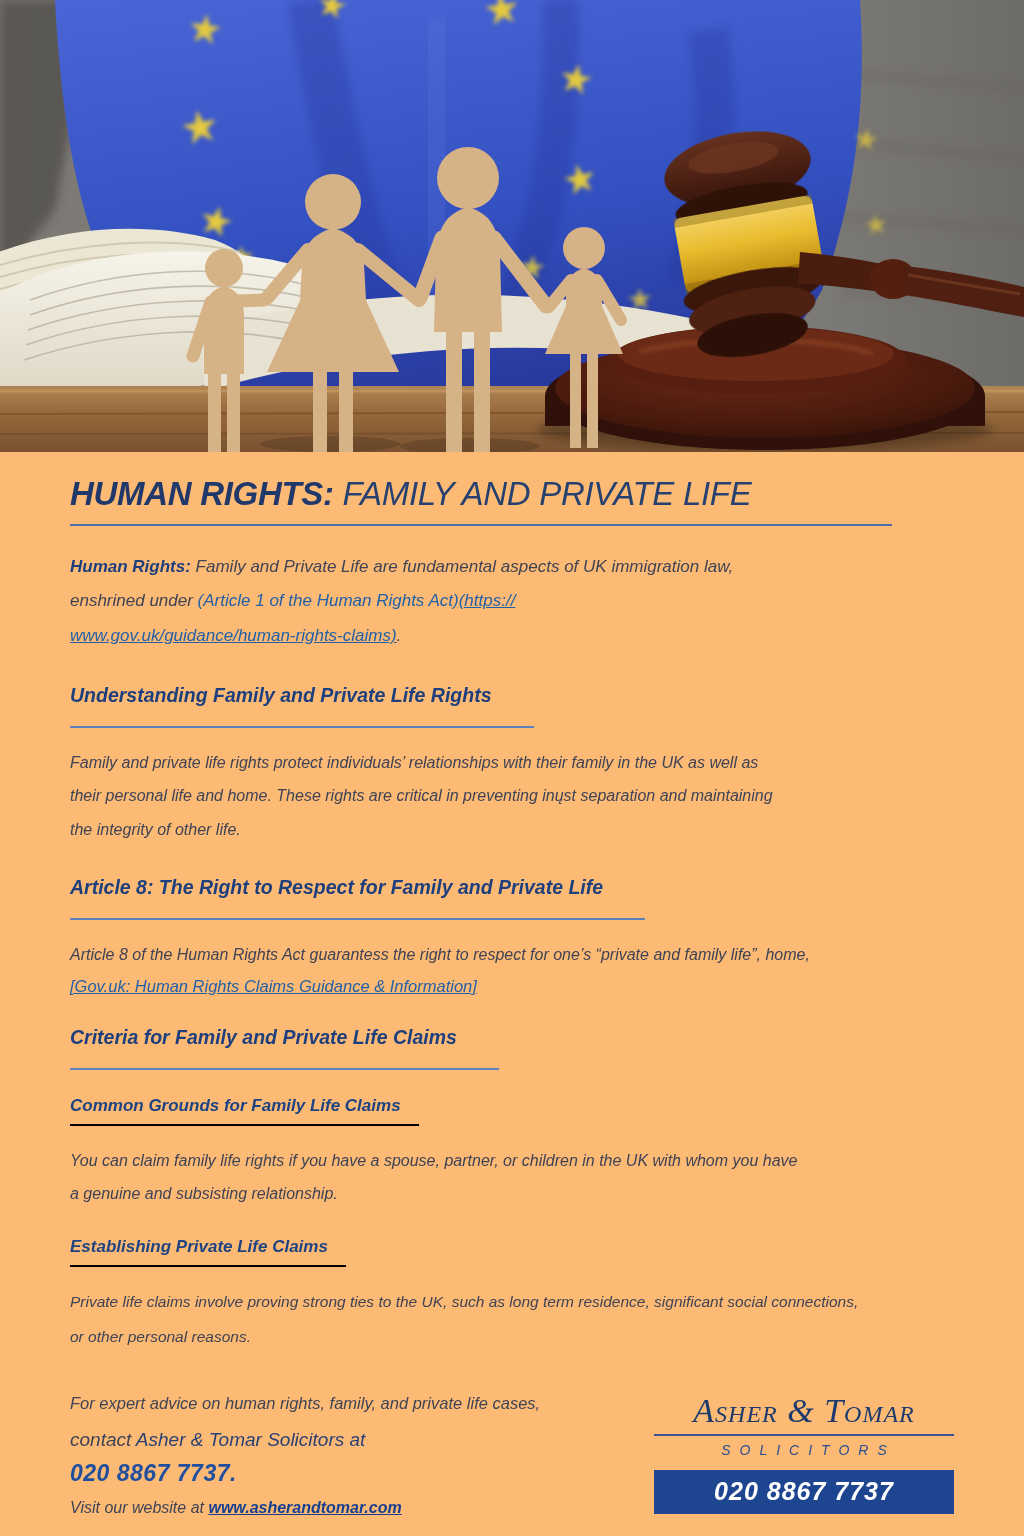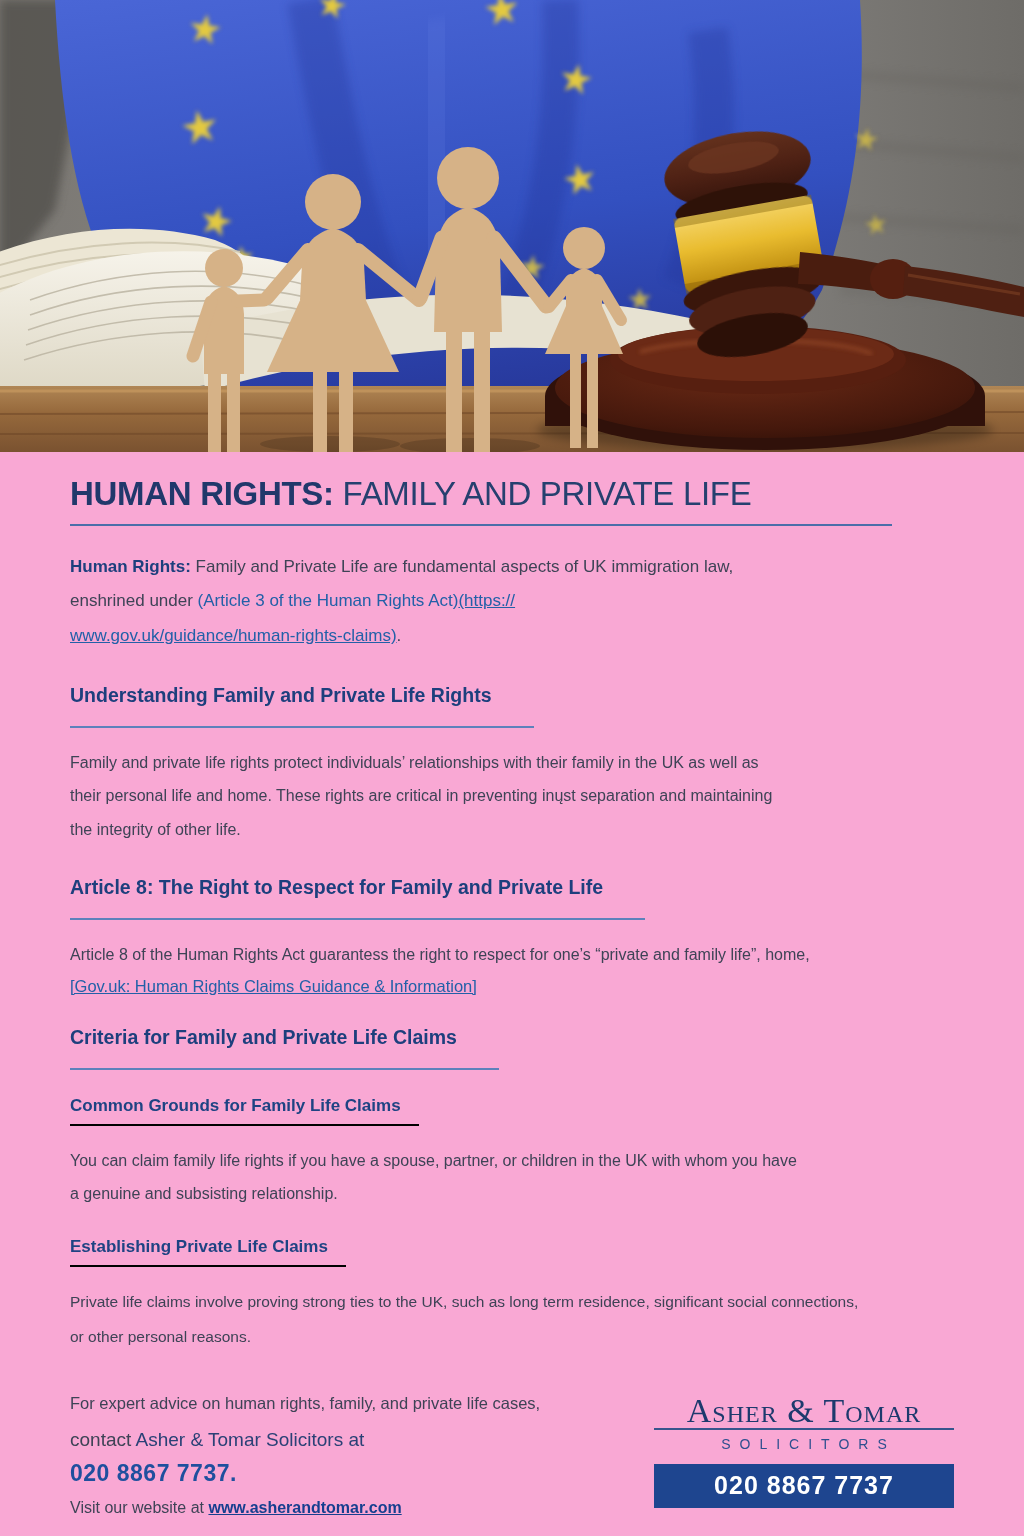--- a/index.html
+++ b/index.html
@@ -1,17 +1,17 @@
 <!DOCTYPE html>
 <html><head>
 <meta charset="utf-8">
 <style>
   html,body{margin:0;padding:0;background:#fff;}
-  .page{position:relative;width:1024px;height:1536px;background:#f9a8d4;overflow:hidden;
-        font-family:"Liberation Sans","DejaVu Sans",sans-serif;color:#3e4356;}
+  .page{position:relative;width:1024px;height:1536px;background:#fdba74;overflow:hidden;
+        font-family:"Liberation Sans","DejaVu Sans",sans-serif;color:#3e4356;font-style:italic;}
   .hero{width:1024px;height:452px;overflow:hidden;}
   .hero svg{display:block;}
   .content{padding:0 70px;}
   h1.title{margin:20px 0 0 0;width:822px;font-size:33px;line-height:1.35;
            letter-spacing:-0.3px;color:#21386b;border-bottom:2px solid #4b6ea9;
            padding-bottom:7px;white-space:nowrap;}
   h1.title .t-strong{font-weight:800;}
   h1.title .t-rest{font-weight:400;color:#26406f;}
   p{margin:0;}
   .intro{margin-top:24px;font-size:17px;line-height:2.05;color:#3e4356;width:800px;}
@@ -30,21 +30,21 @@
   .f-left{max-width:560px;}
   .f1{font-size:16.5px;line-height:1.9;color:#3e4356;text-align:center;}
   .f2{font-size:19px;line-height:1.7;color:#3e4356;margin-top:4px;}
   .f2 .firm{color:#2a4176;}
   .f-phone{font-size:23px;font-weight:800;color:#1f4f9e;margin-top:4px;letter-spacing:0.5px;}
   .f3{font-size:16px;color:#3e4356;margin-top:12px;}
   .f3 .site{font-weight:700;color:#163f8f;text-decoration:underline;cursor:pointer;}
   .f-logo{width:300px;text-align:center;padding-top:6px;}
   .logo-name{font-family:"Liberation Serif","DejaVu Serif",serif;font-variant:small-caps;
              font-size:34px;color:#1d3a6d;letter-spacing:1px;line-height:1.0;
-             border-bottom:2px solid #37558c;}
+             border-bottom:2px solid #37558c;padding-bottom:6px;}
   .logo-sub{margin-top:6px;font-size:14px;color:#2d4f8f;letter-spacing:9px;text-indent:9px;}
   .logo-phone{margin-top:12px;background:#1e458f;color:#ffffff;font-weight:800;
               font-size:25px;padding:7px 0 8px 0;letter-spacing:1px;}
 </style>
 </head>
 <body>
 
 <div class="page">
 
   <div class="hero">
@@ -226,21 +226,21 @@
           <rect x="587" y="352" width="11" height="96" stroke="none"></rect>
         </g>
       </g>
     </svg>
   </div>
 
   <div class="content">
 
     <h1 class="title"><span class="t-strong">HUMAN RIGHTS:</span><span class="t-rest"> FAMILY AND PRIVATE LIFE</span></h1>
 
-    <p class="intro"><span class="lead">Human Rights:</span><span> Family and Private Life are fundamental aspects of UK immigration law,</span><br><span>enshrined under </span><span class="blue">(Article 3 of the Human Rights Act)</span><a class="link">(https://</a><br><a class="link">www.gov.uk/guidance/human-rights-claims)</a><span>.</span></p>
+    <p class="intro"><span class="lead">Human Rights:</span><span> Family and Private Life are fundamental aspects of UK immigration law,</span><br><span>enshrined under </span><span class="blue">(Article 1 of the Human Rights Act)</span><a class="link">(https://</a><br><a class="link">www.gov.uk/guidance/human-rights-claims)</a><span>.</span></p>
 
     <h2 class="sec">Understanding Family and Private Life Rights</h2>
     <p class="body-p">
       <span class="ln">Family and private life rights protect individuals’ relationships with their family in the UK as well as</span>
       <span class="ln">their personal life and home. These rights are critical in preventing inųst separation and maintaining</span>
       <span class="ln">the integrity of other life.</span>
     </p>
 
     <h2 class="sec">Article 8: The Right to Respect for Family and Private Life</h2>
     <p class="body-p">

